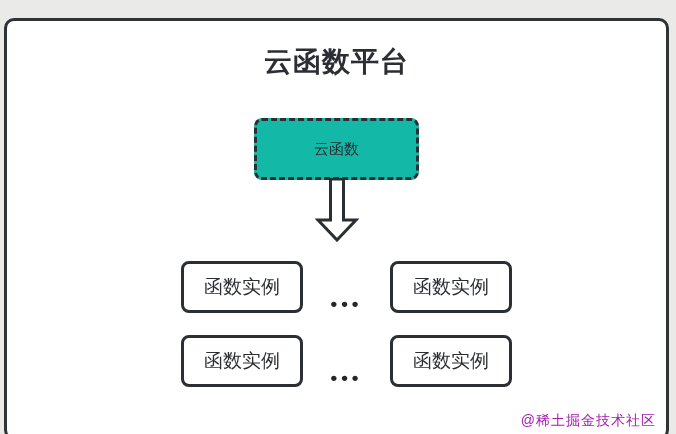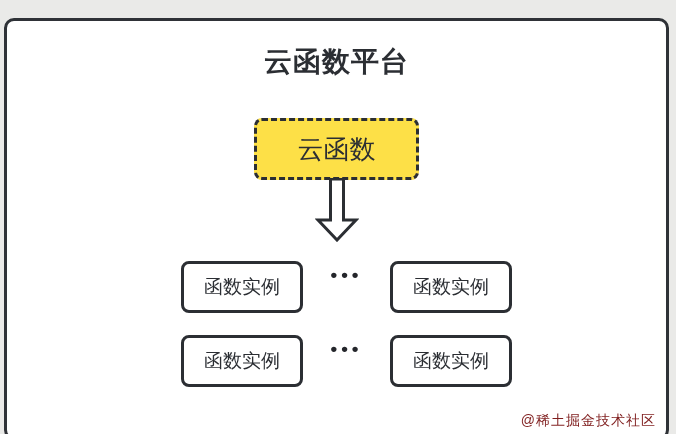--- a/index.html
+++ b/index.html
@@ -32,35 +32,35 @@
   }
   .cloud-box {
     width: 159px;
     height: 56px;
     margin: 42px auto 0 auto;
     border: 3px dashed #2b2e33;
     border-radius: 8px;
     display: flex;
     align-items: center;
     justify-content: center;
-    font-size: 26px;
+    font-size: 15px;
     color: #2b2e33;
     box-sizing: content-box;
-    background: #fde047;
+    background: #14b8a6;
   }
   .arrow-wrap {
     display: flex;
     justify-content: center;
     margin-top: -2px;
     height: 64px;
   }
   .row {
     display: flex;
     justify-content: center;
-    align-items: flex-start;
+    align-items: flex-end;
     padding-left: 20px;
   }
   .row-1 { margin-top: 19px; }
   .row-2 { margin-top: 22px; }
   .inst-box {
     width: 116px;
     height: 46px;
     border: 3px solid #2b2e33;
     border-radius: 8px;
     display: flex;
@@ -79,21 +79,21 @@
     letter-spacing: 4px;
     color: #24262b;
     line-height: 1;
     padding-top: 4px;
   }
   .watermark {
     position: absolute;
     right: 10px;
     bottom: 7px;
     font-size: 14px;
-    color: #7f1d1d;
+    color: #a21caf;
     letter-spacing: 1px;
   }
 </style>
 </head>
 <body>
 
 <div class="frame">
 
   <h1 class="title">云函数平台</h1>
 

